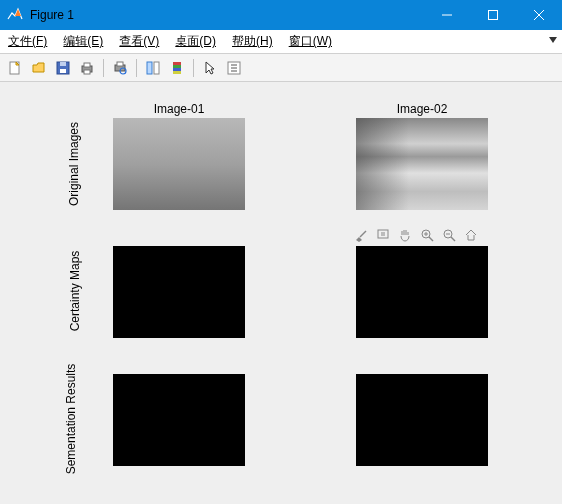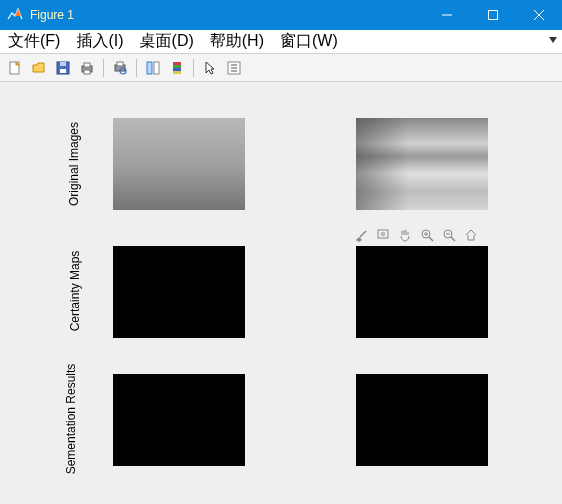--- a/index.html
+++ b/index.html
@@ -1,24 +1,24 @@
 <!DOCTYPE html>
 <html><head>
 <meta charset="utf-8">
 <style>
   * { box-sizing: border-box; margin: 0; padding: 0; }
   body { font-family: "Microsoft YaHei", "Segoe UI", sans-serif; font-size: 12px; background: #f0f0f0; width: 562px; height: 504px; overflow: hidden; }
-  .titlebar { background: #0a84d8; color: #fef9c3; height: 30px; display: flex; align-items: center; padding: 0 0 0 6px; }
+  .titlebar { background: #0a84d8; color: #000000; height: 30px; display: flex; align-items: center; padding: 0 0 0 6px; }
   .titlebar .logo { width: 18px; height: 18px; margin-right: 6px; }
   .titlebar .title { flex: 1; font-size: 12px; }
   .winbtns { display: flex; height: 100%; }
   .winbtn { width: 46px; display: flex; align-items: center; justify-content: center; color: #fff; }
   .winbtn svg { stroke: #fff; fill: none; }
   .menubar { background: #fff; height: 24px; display: flex; align-items: center; border-bottom: 1px solid #d0d0d0; position: relative; }
-  .menuitem { padding: 0 8px; font-size: 16px; height: 100%; display: flex; align-items: center; }
+  .menuitem { padding: 0 8px; font-size: 12px; height: 100%; display: flex; align-items: center; text-decoration: underline; }
   .menuchev { position: absolute; right: 4px; top: 4px; }
   .toolbar { background: #f4f4f4; height: 28px; display: flex; align-items: center; padding: 0 4px; border-bottom: 1px solid #d0d0d0; gap: 2px; }
   .tbtn { width: 22px; height: 22px; display: flex; align-items: center; justify-content: center; border: 1px solid transparent; border-radius: 2px; }
   .tsep { width: 1px; height: 18px; background: #c0c0c0; margin: 0 3px; }
   .canvas { position: relative; background: #efefef; height: 422px; }
   .coltitle { position: absolute; font-size: 12px; color: #000; text-align: center; width: 132px; }
   .rowlabel { position: absolute; font-size: 12px; color: #000; transform: rotate(-90deg); transform-origin: center; white-space: nowrap; }
   .axes { position: absolute; width: 132px; height: 92px; }
   .img-gray1 { background: linear-gradient(180deg, #b8b8b8 0%, #a0a0a0 50%, #757575 100%); }
   .img-gray2 { background: linear-gradient(180deg, #888 0%, #d8d8d8 30%, #aaa 50%, #e0e0e0 70%, #ccc 100%);
@@ -56,21 +56,22 @@
         <svg width="10" height="10">
           <line x1="0" y1="0" x2="10" y2="10" stroke-width="1"></line>
           <line x1="10" y1="0" x2="0" y2="10" stroke-width="1"></line>
         </svg>
       </div>
   </div>
 </div>
 
 <div class="menubar">
   <div class="menuitem">文件(F)</div>
-  <div class="menuitem">插入(I)</div>
+  <div class="menuitem">编辑(E)</div>
+  <div class="menuitem">查看(V)</div>
   <div class="menuitem">桌面(D)</div>
   <div class="menuitem">帮助(H)</div>
   <div class="menuitem">窗口(W)</div>
   <span class="menuchev"><svg width="10" height="10">
         <path d="M1 2 L9 2 L5 8 Z" fill="#333"></path>
       </svg></span>
 </div>
 
 <div class="toolbar">
   <div class="tbtn">
@@ -132,20 +133,22 @@
         <rect x="2" y="2" width="12" height="12" fill="#fff" stroke="#888"></rect>
         <line x1="5" y1="5" x2="11" y2="5" stroke="#555"></line>
         <line x1="5" y1="8" x2="11" y2="8" stroke="#555"></line>
         <line x1="5" y1="11" x2="11" y2="11" stroke="#555"></line>
       </svg>
     </div>
 </div>
 
 <div class="canvas">
 
+  <div class="coltitle" style="left:113px; top:20px;">Image-01</div>
+  <div class="coltitle" style="left:356px; top:20px;">Image-02</div>
 
   <div class="rowlabel" style="left:32px; top:75px;">Original Images</div>
   <div class="rowlabel" style="left:35px; top:202px;">Certainty Maps</div>
   <div class="rowlabel" style="left:16px; top:330px;">Sementation Results</div>
 
   <div class="axes img-gray1" style="left:113px; top:36px;"></div>
   <div class="axes img-gray2" style="left:356px; top:36px;"></div>
 
   <div class="axesToolbar" style="left:352px; top:144px;">
     <div class="axTbtn">

